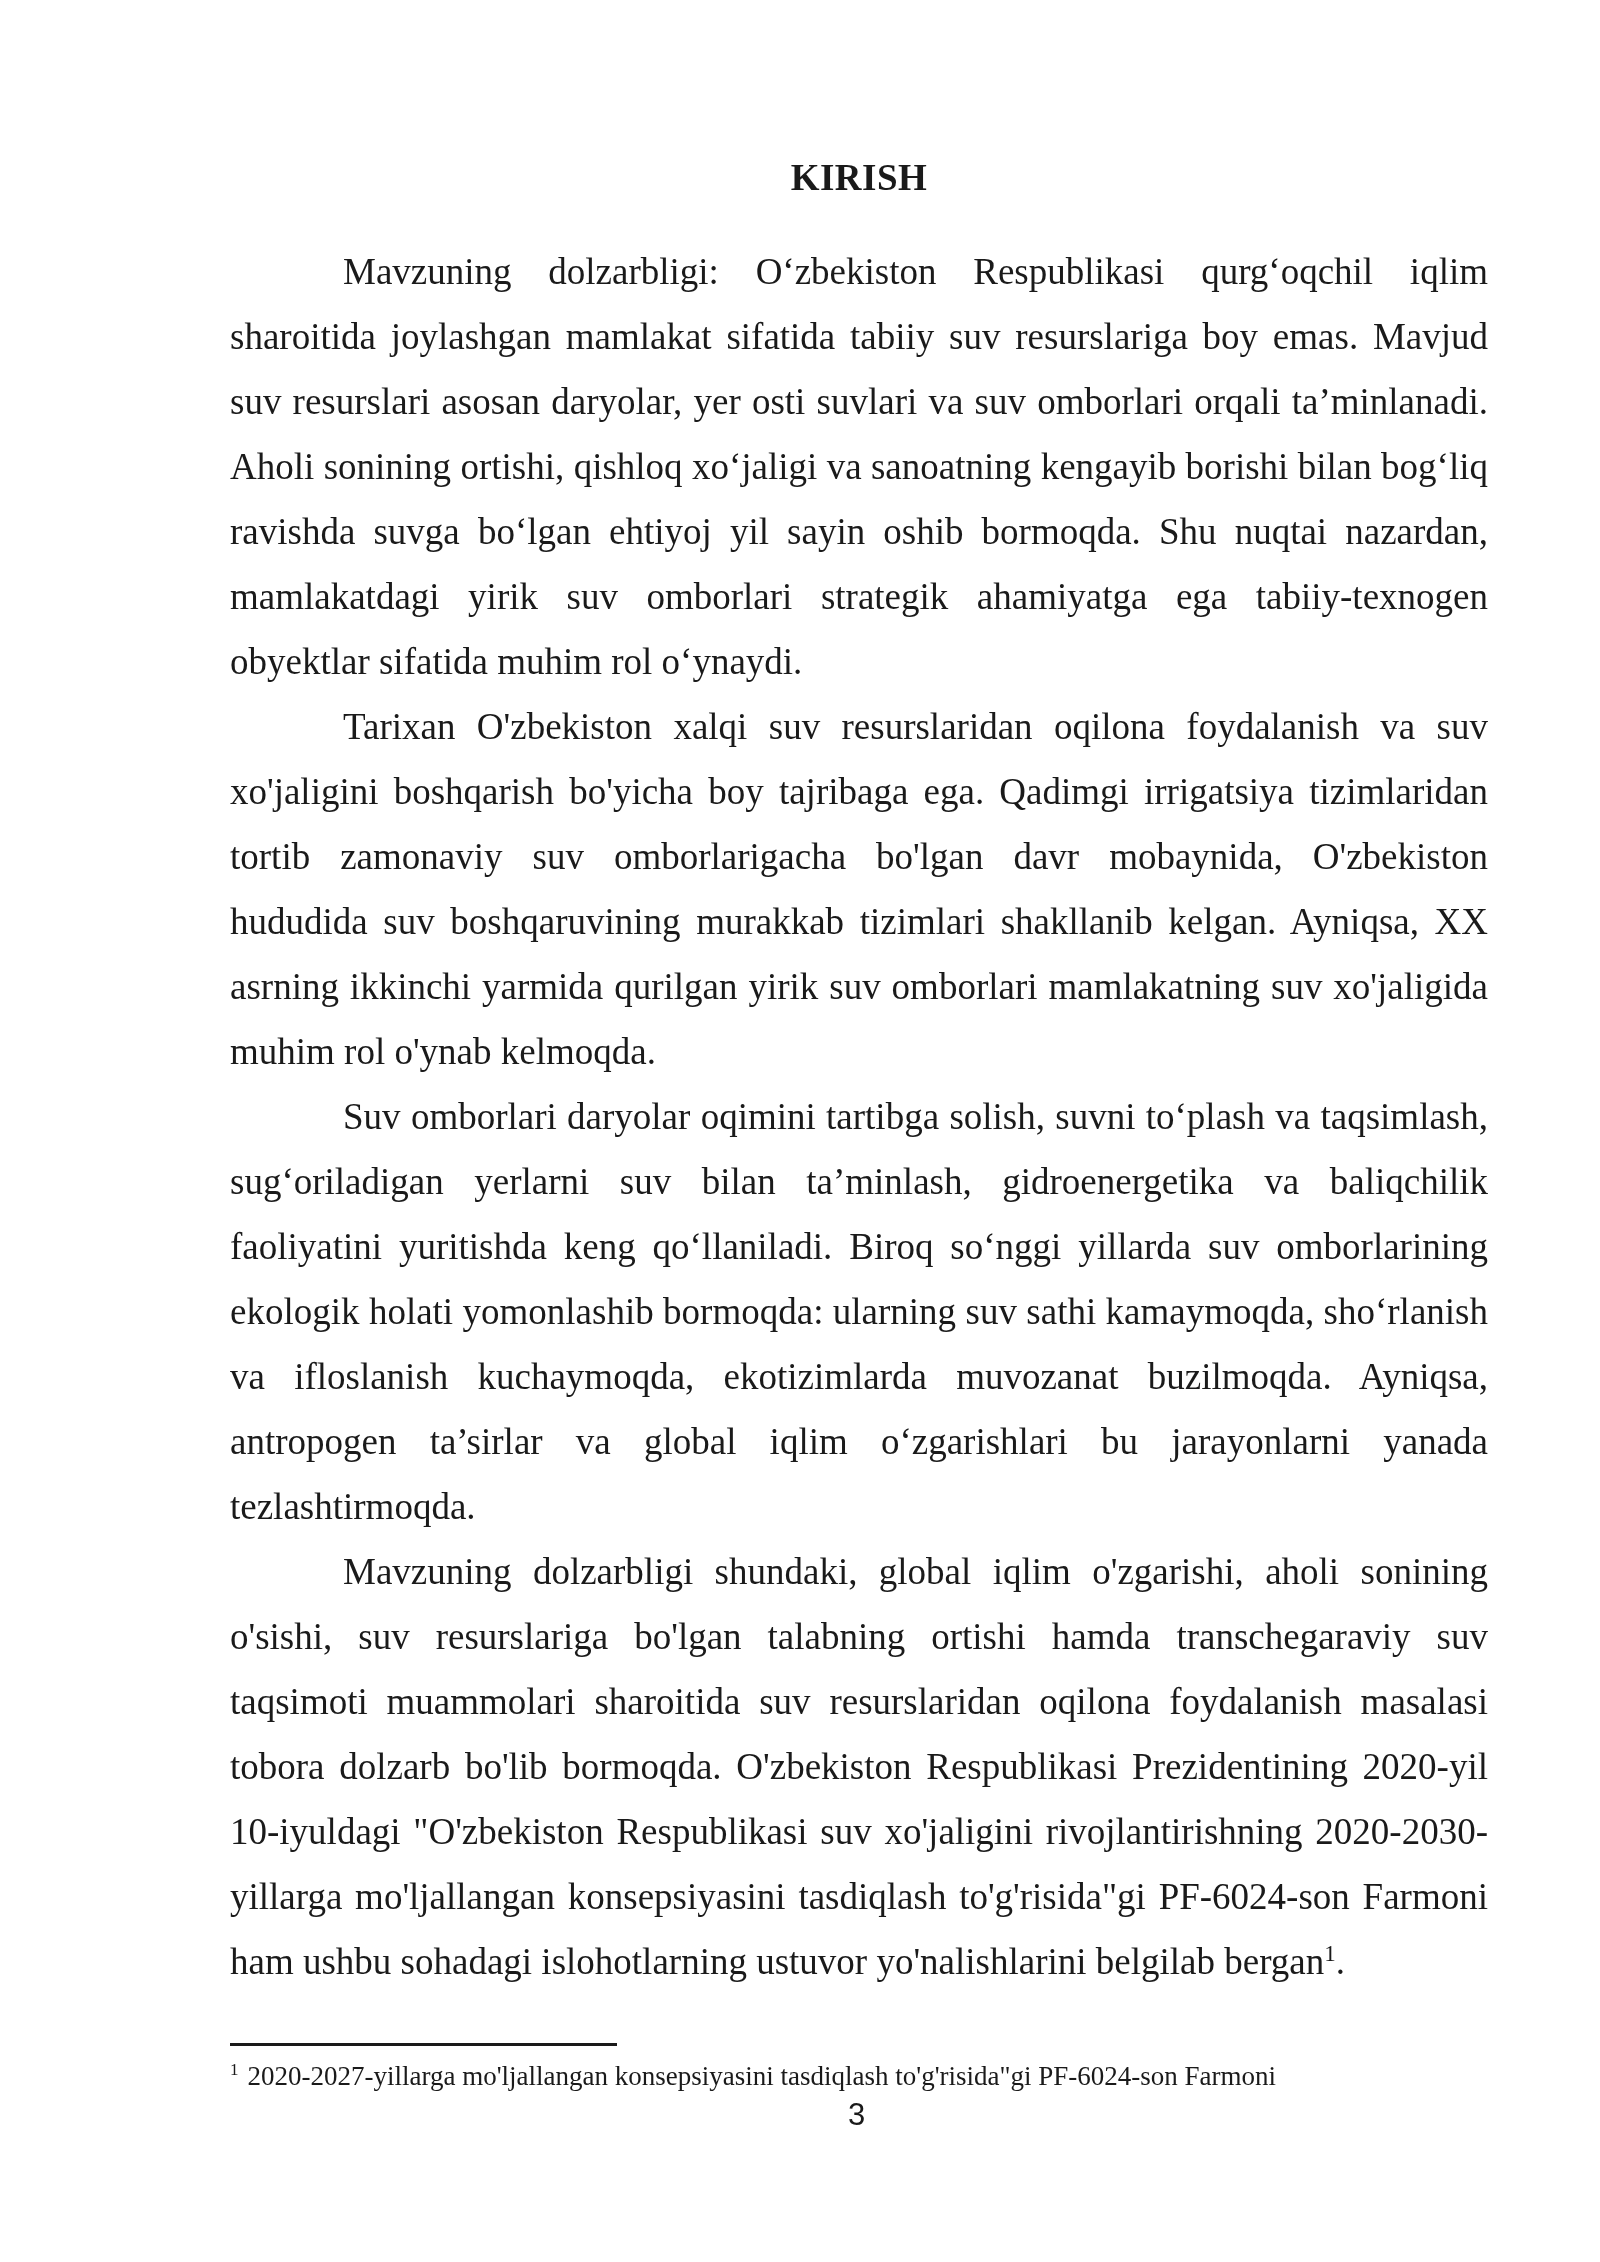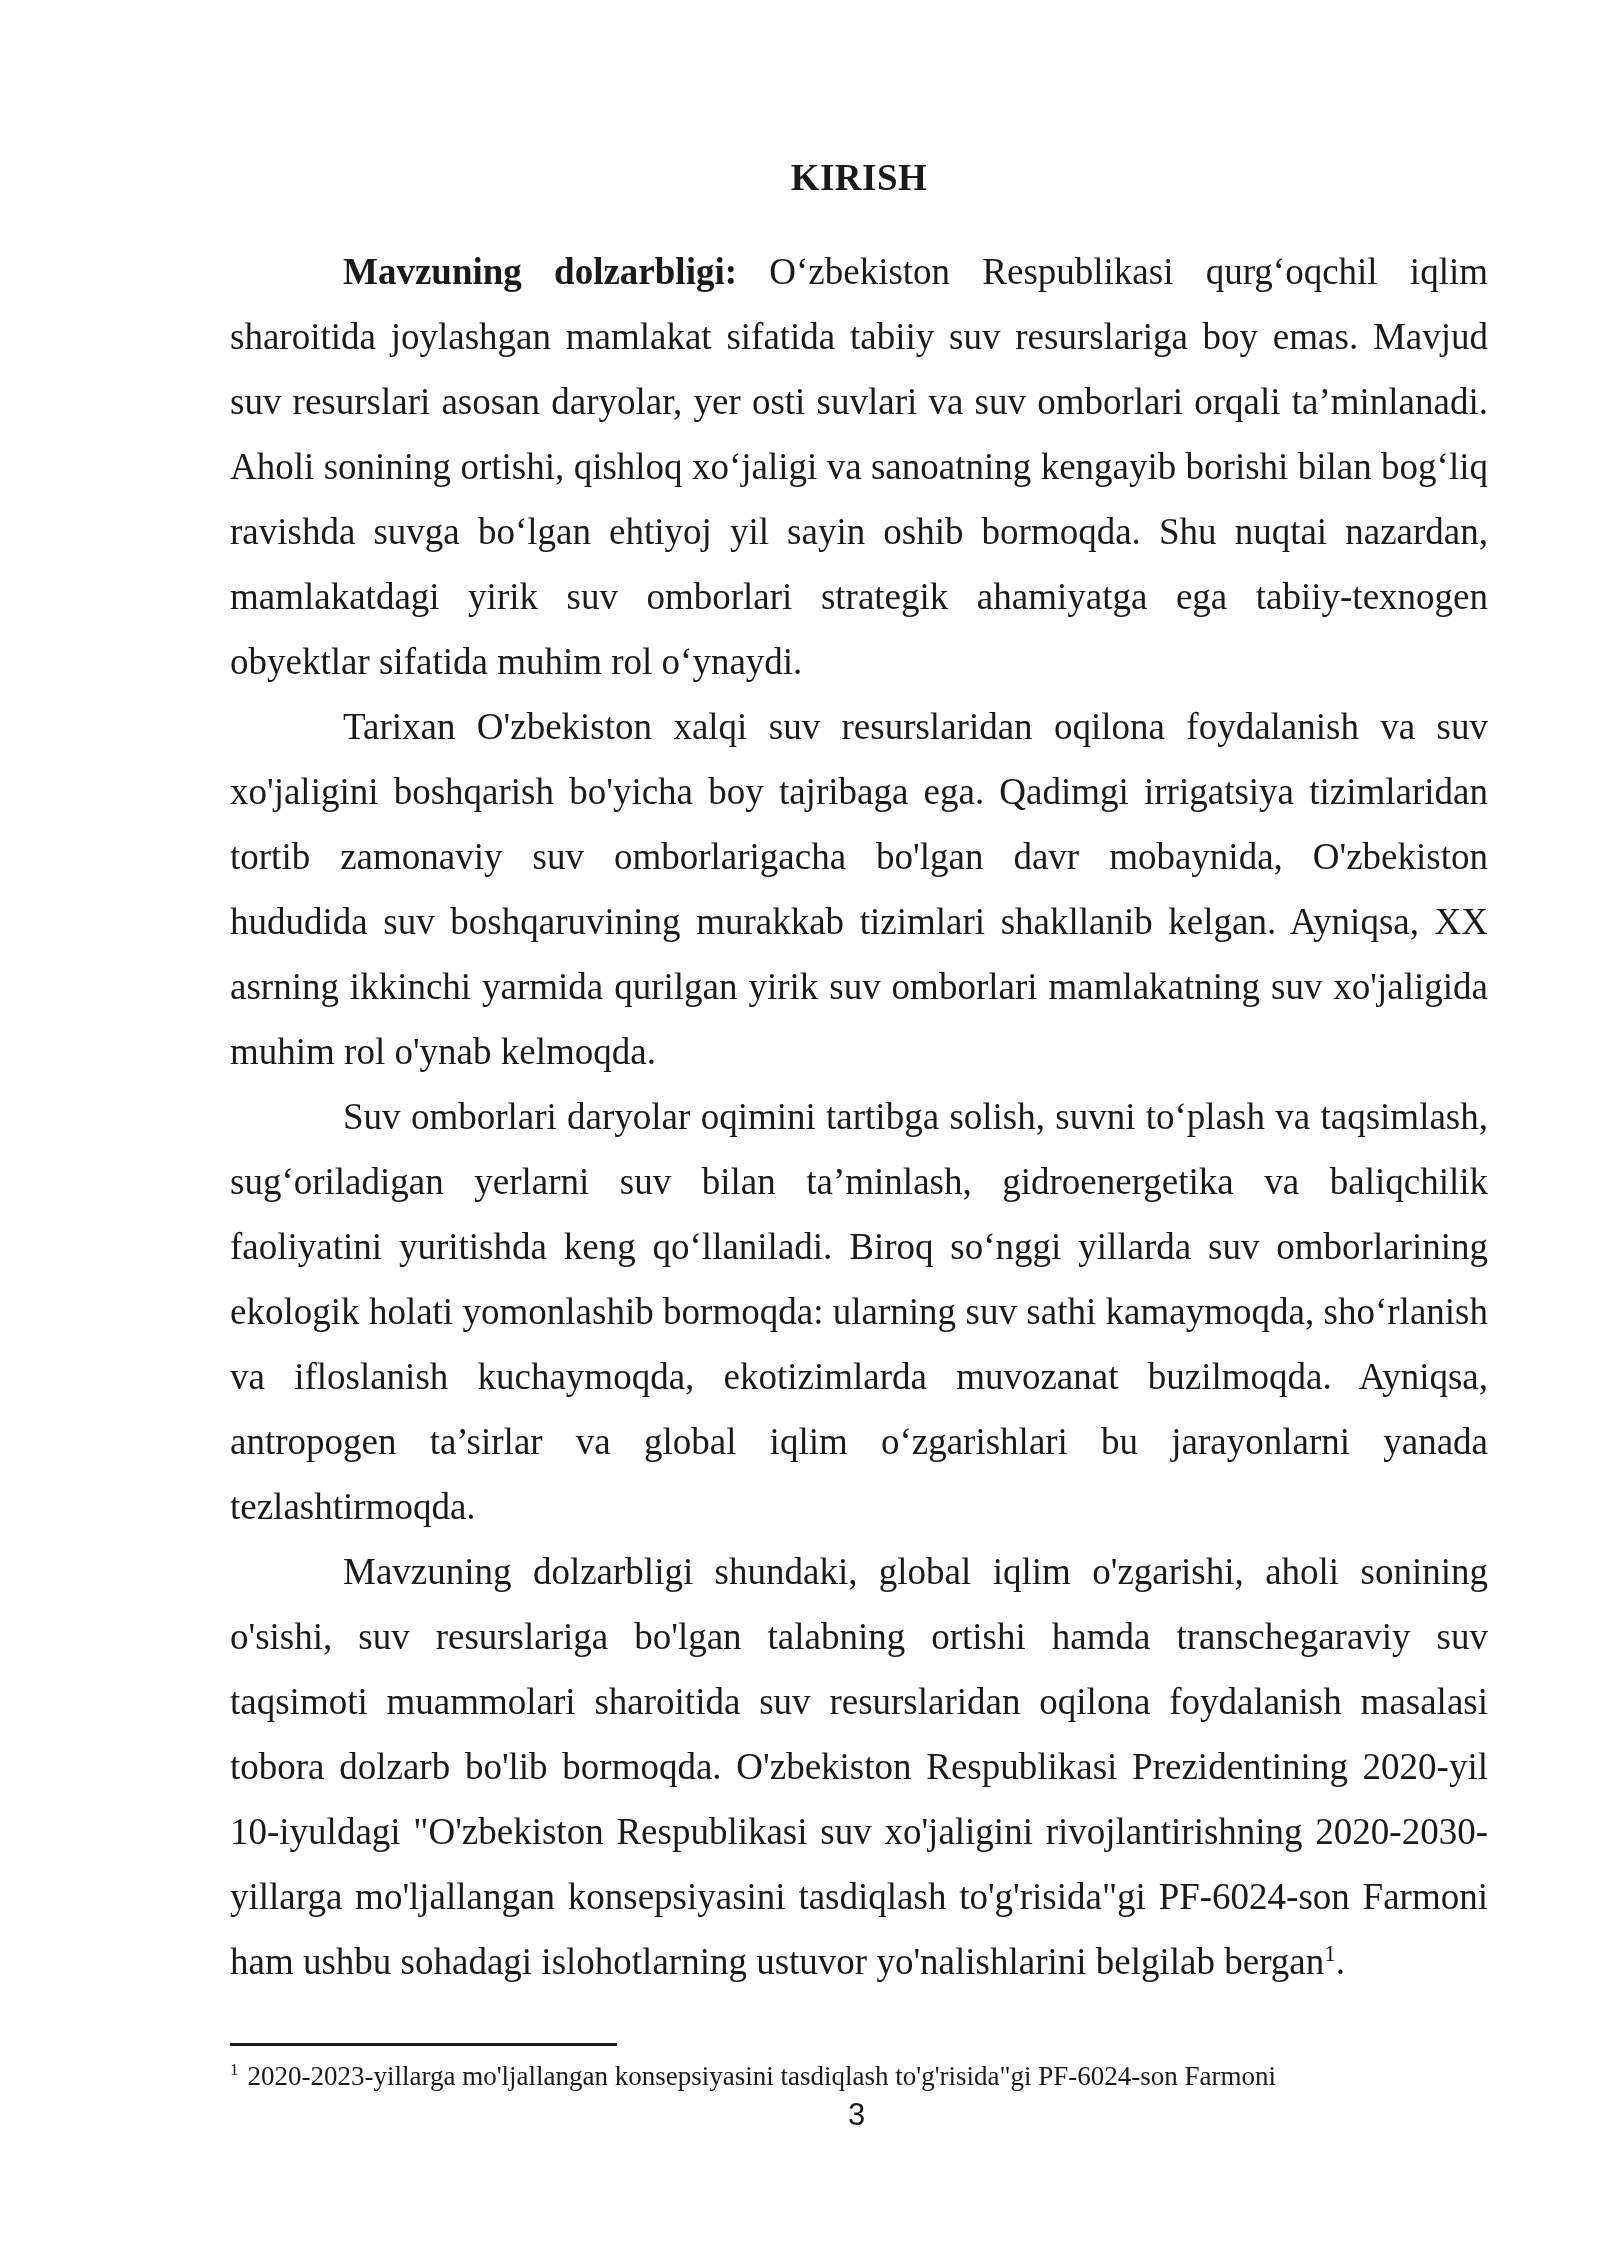--- a/index.html
+++ b/index.html
@@ -27,21 +27,21 @@
     letter-spacing: 0.5px;
   }
   .doc-body p {
     margin: 0;
     font-size: 37px;
     line-height: 65px;
     text-align: justify;
     text-indent: 113px;
   }
   .doc-body .lead {
-    font-weight: bold;
+    font-weight: normal;
   }
   .fn-ref {
     font-size: 23px;
     line-height: 0;
     vertical-align: super;
   }
   .footnote-divider {
     position: absolute;
     left: 230px;
     top: 2043px;
@@ -90,17 +90,17 @@
     <p><span>Tarixan O'zbekiston xalqi suv resurslaridan oqilona foydalanish va suv xo'jaligini boshqarish bo'yicha boy tajribaga ega. Qadimgi irrigatsiya tizimlaridan tortib zamonaviy suv omborlarigacha bo'lgan davr mobaynida, O'zbekiston hududida suv boshqaruvining murakkab tizimlari shakllanib kelgan. Ayniqsa, XX asrning ikkinchi yarmida qurilgan yirik suv omborlari mamlakatning suv xo'jaligida muhim rol o'ynab kelmoqda.</span></p>
 
     <p><span>Suv omborlari daryolar oqimini tartibga solish, suvni to‘plash va taqsimlash, sug‘oriladigan yerlarni suv bilan ta’minlash, gidroenergetika va baliqchilik faoliyatini yuritishda keng qo‘llaniladi. Biroq so‘nggi yillarda suv omborlarining ekologik holati yomonlashib bormoqda: ularning suv sathi kamaymoqda, sho‘rlanish va ifloslanish kuchaymoqda, ekotizimlarda muvozanat buzilmoqda. Ayniqsa, antropogen ta’sirlar va global iqlim o‘zgarishlari bu jarayonlarni yanada tezlashtirmoqda.</span></p>
 
     <p><span>Mavzuning dolzarbligi shundaki, global iqlim o'zgarishi, aholi sonining o'sishi, suv resurslariga bo'lgan talabning ortishi hamda transchegaraviy suv taqsimoti muammolari sharoitida suv resurslaridan oqilona foydalanish masalasi tobora dolzarb bo'lib bormoqda. O'zbekiston Respublikasi Prezidentining 2020-yil 10-iyuldagi "O'zbekiston Respublikasi suv xo'jaligini rivojlantirishning 2020-2030-yillarga mo'ljallangan konsepsiyasini tasdiqlash to'g'risida"gi PF-6024-son Farmoni ham ushbu sohadagi islohotlarning ustuvor yo'nalishlarini belgilab bergan</span><sup class="fn-ref">1</sup><span>.</span></p>
 
   </div>
 
   <div class="footnote-divider"></div>
 
-  <div class="footnote"><sup class="fn-mark">1</sup><span>2020-2023-yillarga mo'ljallangan konsepsiyasini tasdiqlash to'g'risida"gi PF-6024-son Farmoni</span></div>
+  <div class="footnote"><sup class="fn-mark">1</sup><span>2020-2027-yillarga mo'ljallangan konsepsiyasini tasdiqlash to'g'risida"gi PF-6024-son Farmoni</span></div>
 
   <div class="page-number">3</div>
 
 </div>
 
 </body></html>

